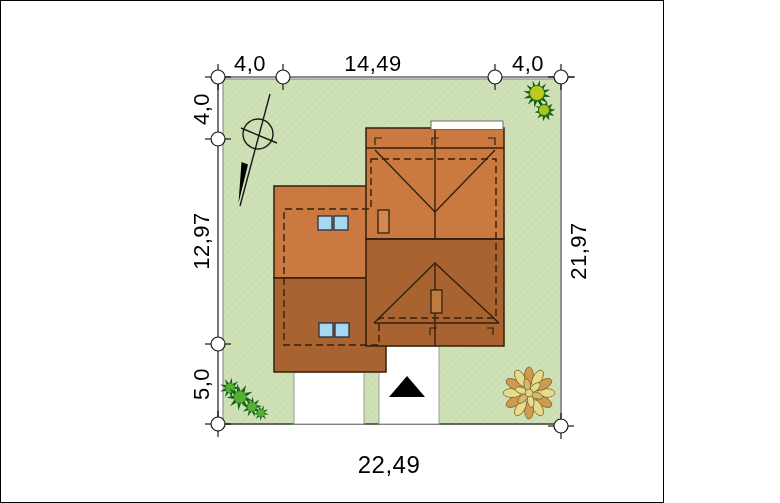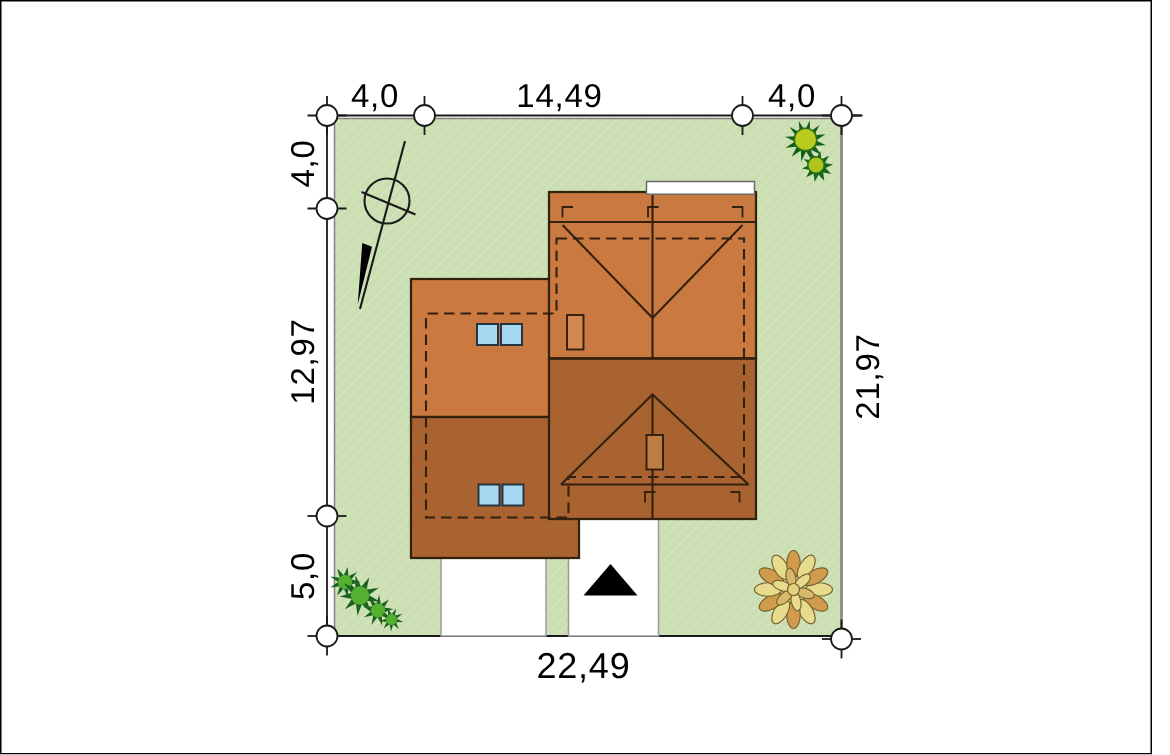--- a/index.html
+++ b/index.html
@@ -1,17 +1,17 @@
 <!DOCTYPE html>
 <html><head>
 <meta charset="utf-8">
 <style>
   html,body{margin:0;padding:0;background:#fff;}
   .canvas{
-    position:relative;width:768px;height:503px;box-sizing:border-box;
+    position:relative;width:664px;height:503px;box-sizing:border-box;
     background:#ffffff;border:1px solid #000;overflow:hidden;
     font-family:"Liberation Sans",sans-serif;
   }
   .scene{position:absolute;left:0;top:0;}
   .dim{
     position:absolute;font-size:22px;color:#000;white-space:nowrap;
     transform:translate(-50%,-50%);letter-spacing:.5px;line-height:1;
   }
   .dim.rot{transform:translate(-50%,-50%) rotate(-90deg);}
   .dim.big{font-size:24px;}
@@ -163,14 +163,14 @@
       </g>
   </svg>
 
   <div class="dim" style="left:249px;top:63px">4,0</div>
   <div class="dim" style="left:372px;top:63px">14,49</div>
   <div class="dim" style="left:527px;top:63px">4,0</div>
   <div class="dim rot" style="left:201px;top:108px">4,0</div>
   <div class="dim rot" style="left:201px;top:240px">12,97</div>
   <div class="dim rot" style="left:201px;top:383px">5,0</div>
   <div class="dim rot" style="left:578px;top:250px">21,97</div>
-  <div class="dim big" style="left:388px;top:444px">22,49</div>
+  <div class="dim big" style="left:388px;top:464px">22,49</div>
 </div>
 
 </body></html>

